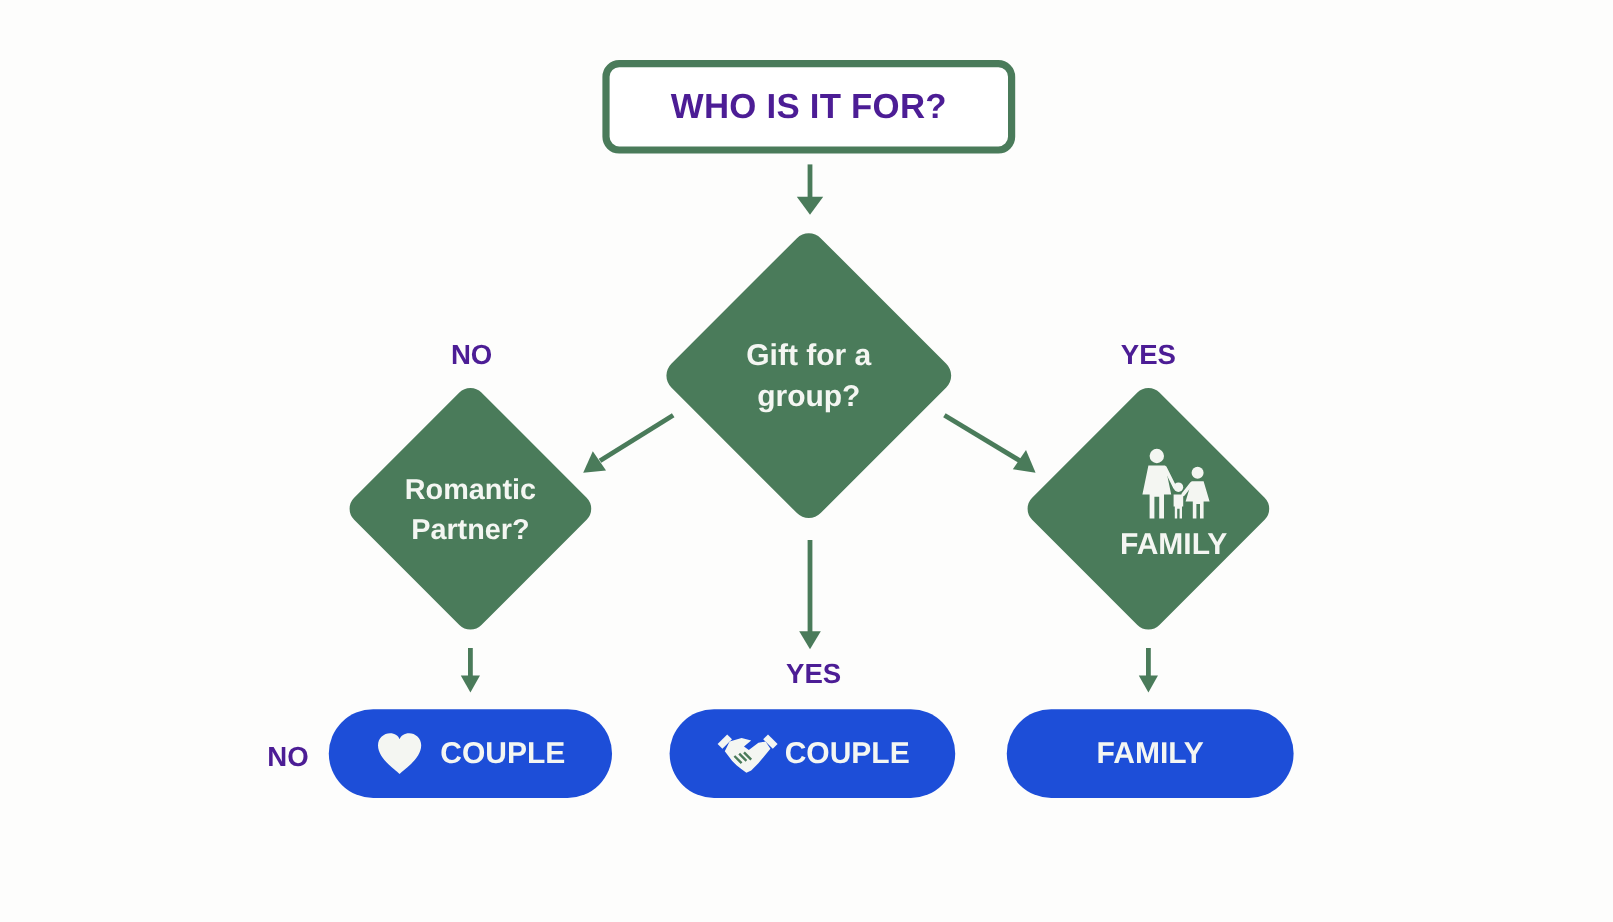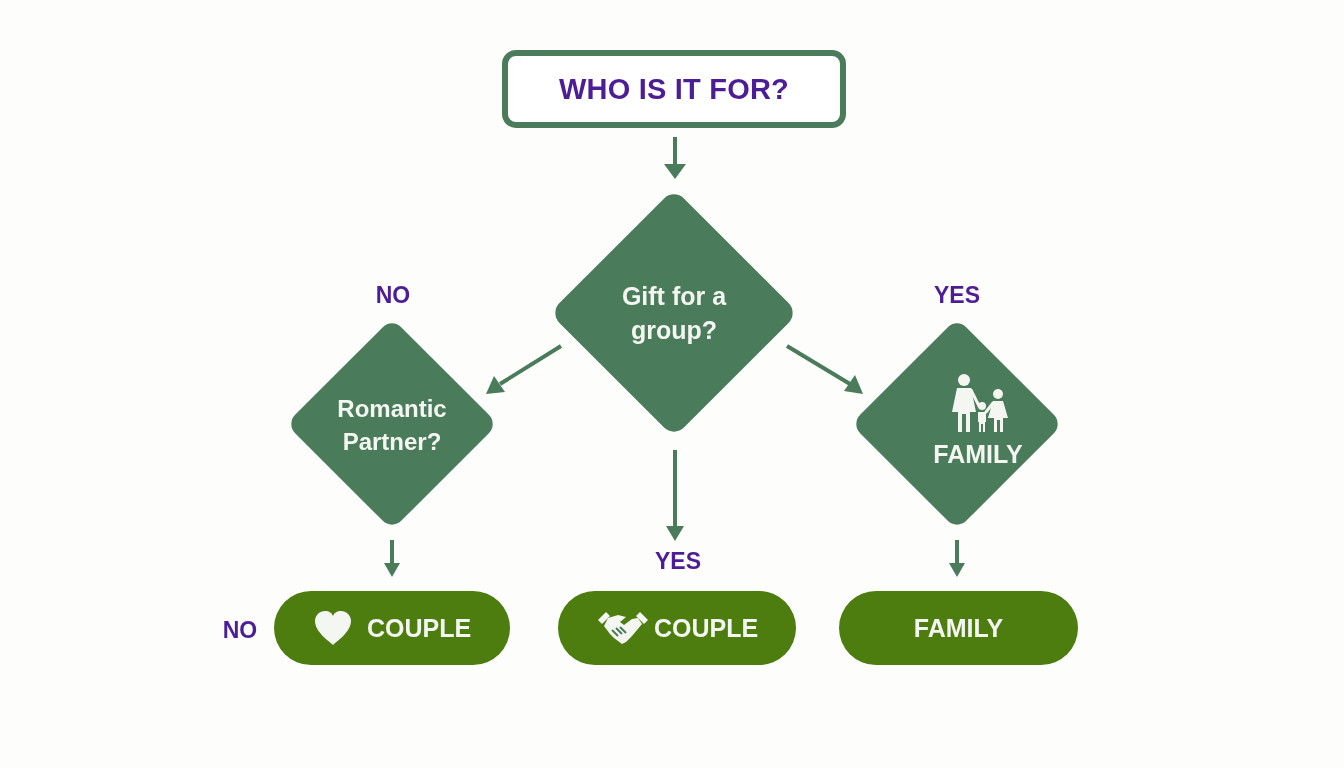--- a/index.html
+++ b/index.html
@@ -18,21 +18,21 @@
   svg.lines { position: absolute; left: 0; top: 0; }
   .diamond-text {
     position: absolute; color: #f4f6f2; font-weight: 700; text-align: center;
     display: flex; flex-direction: column; align-items: center; justify-content: center;
   }
   .label {
     position: absolute; font-weight: 700; font-size: 23px; color: #4c1d95;
     transform: translateX(-50%);
   }
   .pill {
-    position: absolute; height: 74px; border-radius: 37px; background: #4d7c0f;
+    position: absolute; height: 74px; border-radius: 37px; background: #1d4ed8;
     display: flex; align-items: center; justify-content: center;
     color: #f4f6f2; font-weight: 700; font-size: 25px;
   }
   .pill .icon { display: inline-flex; margin-right: 8px; }
 </style>
 </head>
 <body>
 
 <svg class="lines" width="1344" height="768" viewBox="0 0 1344 768">
   <defs>

